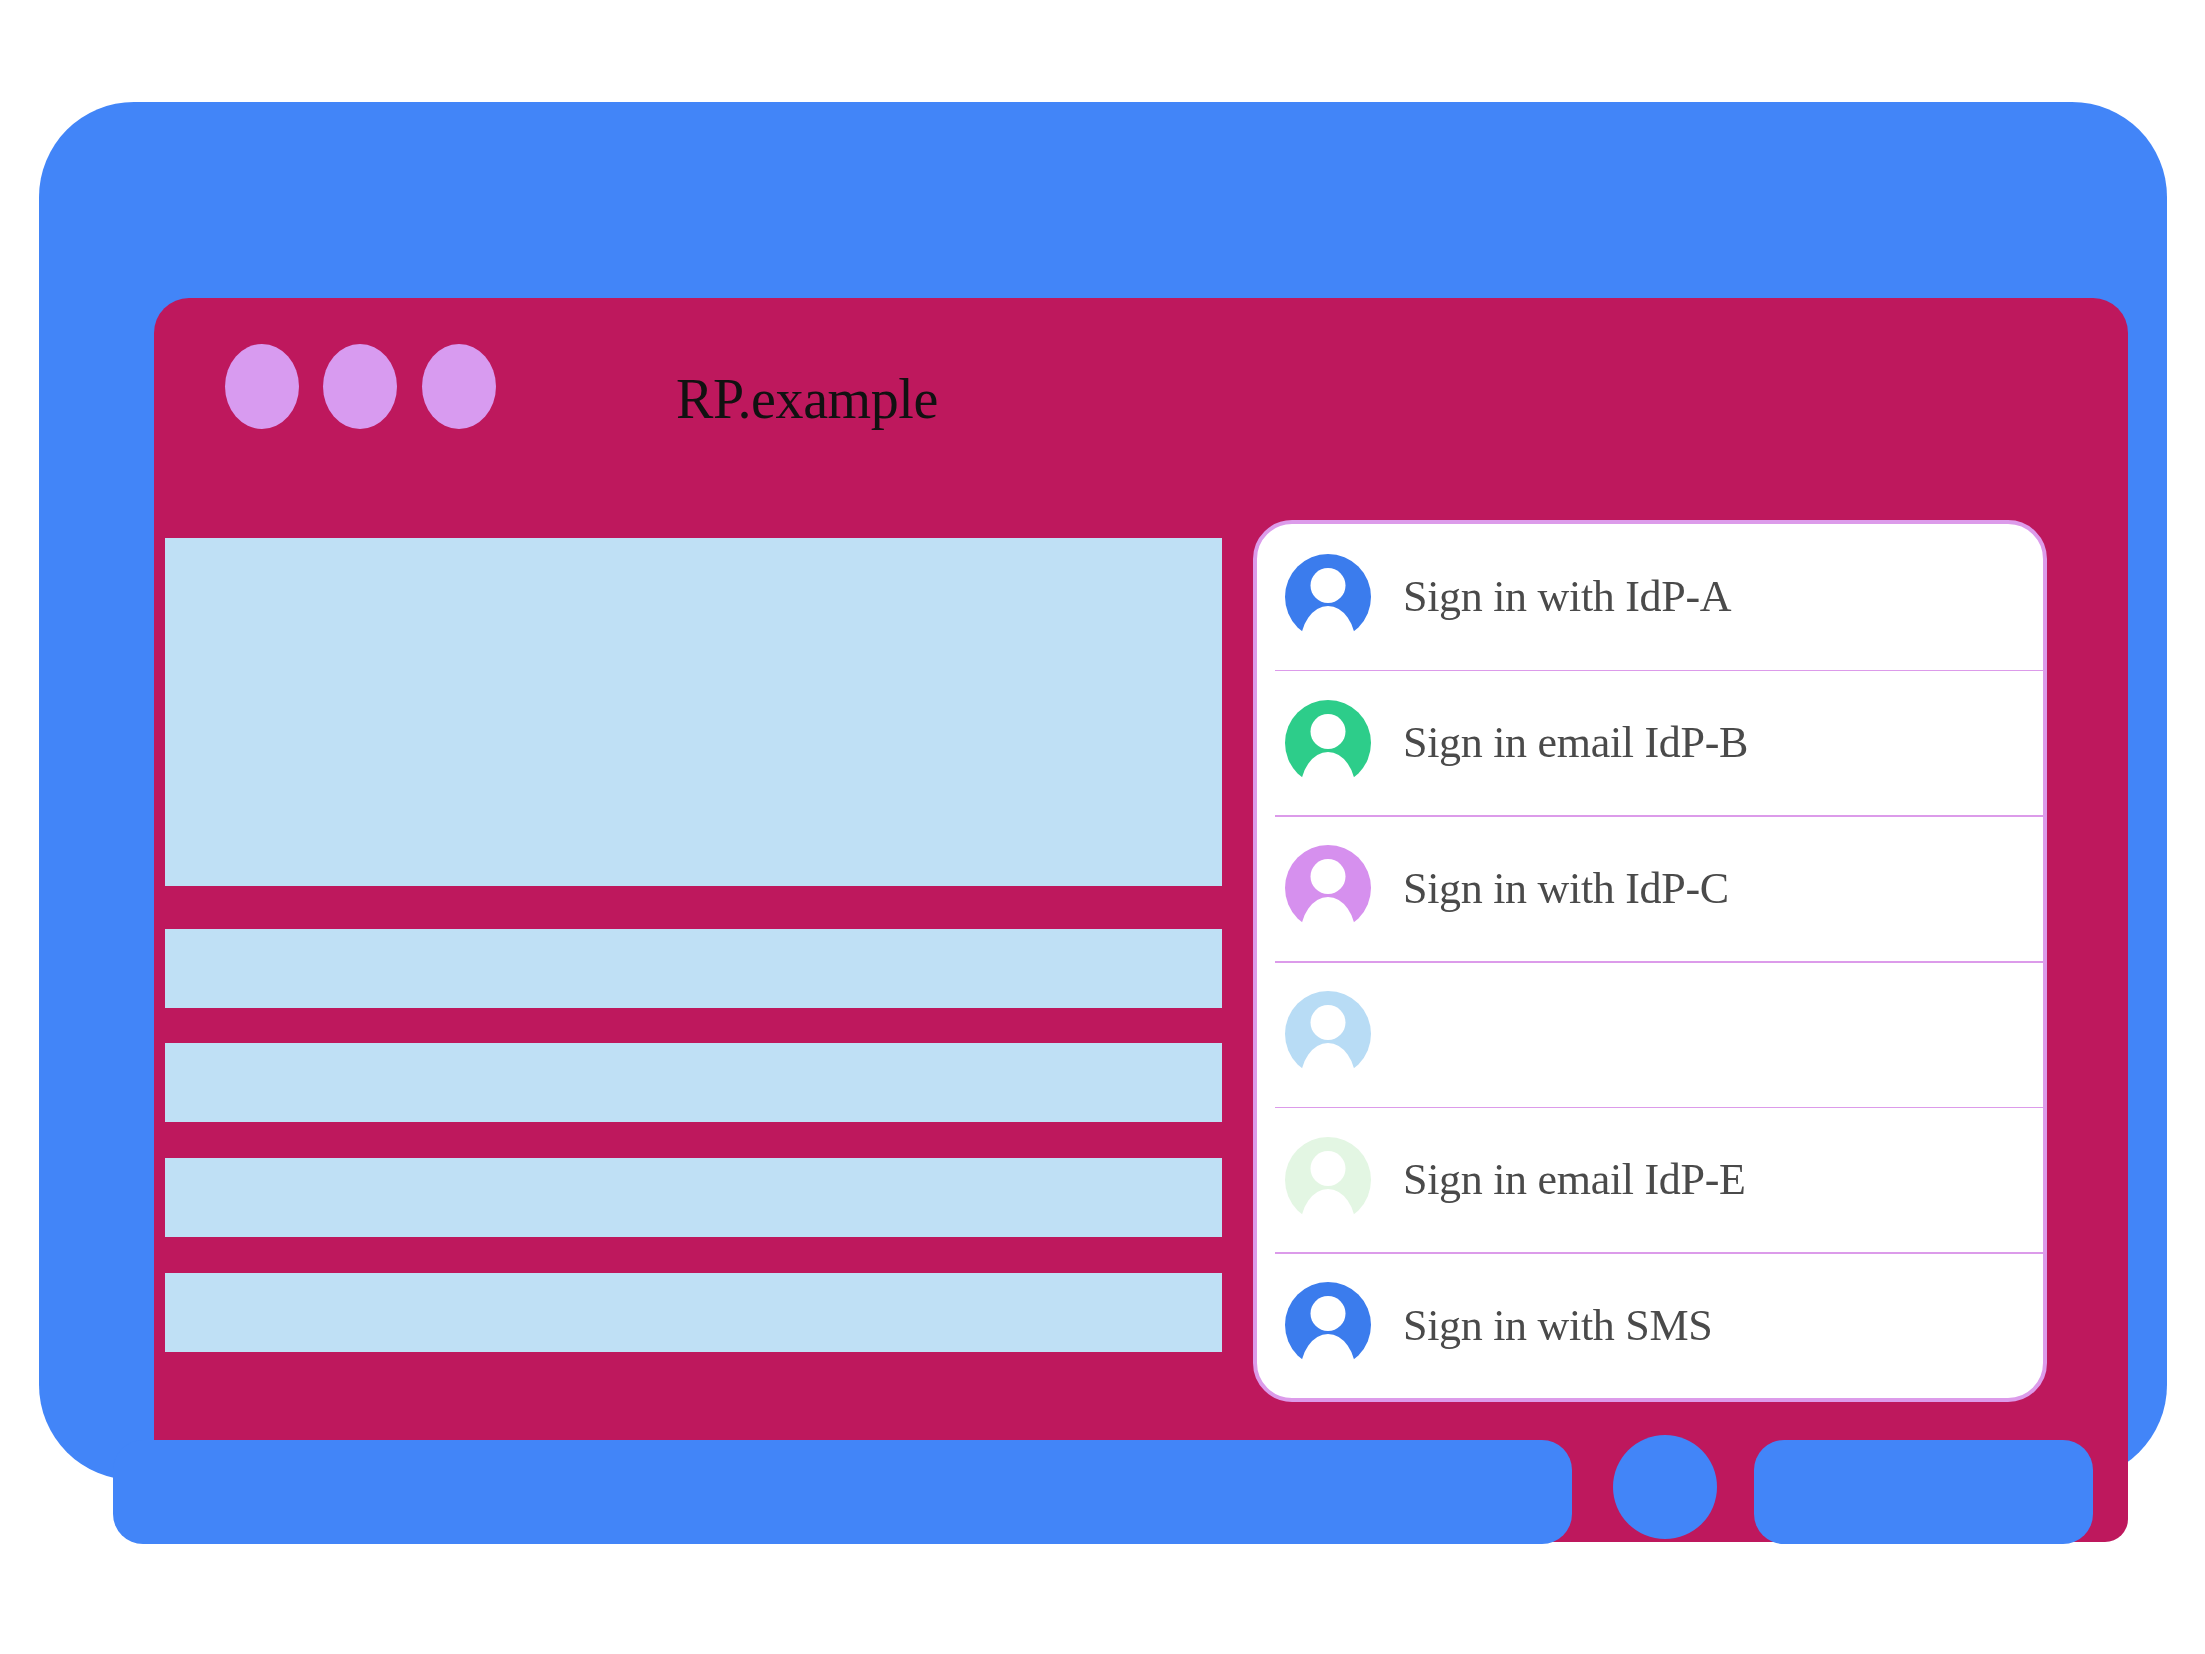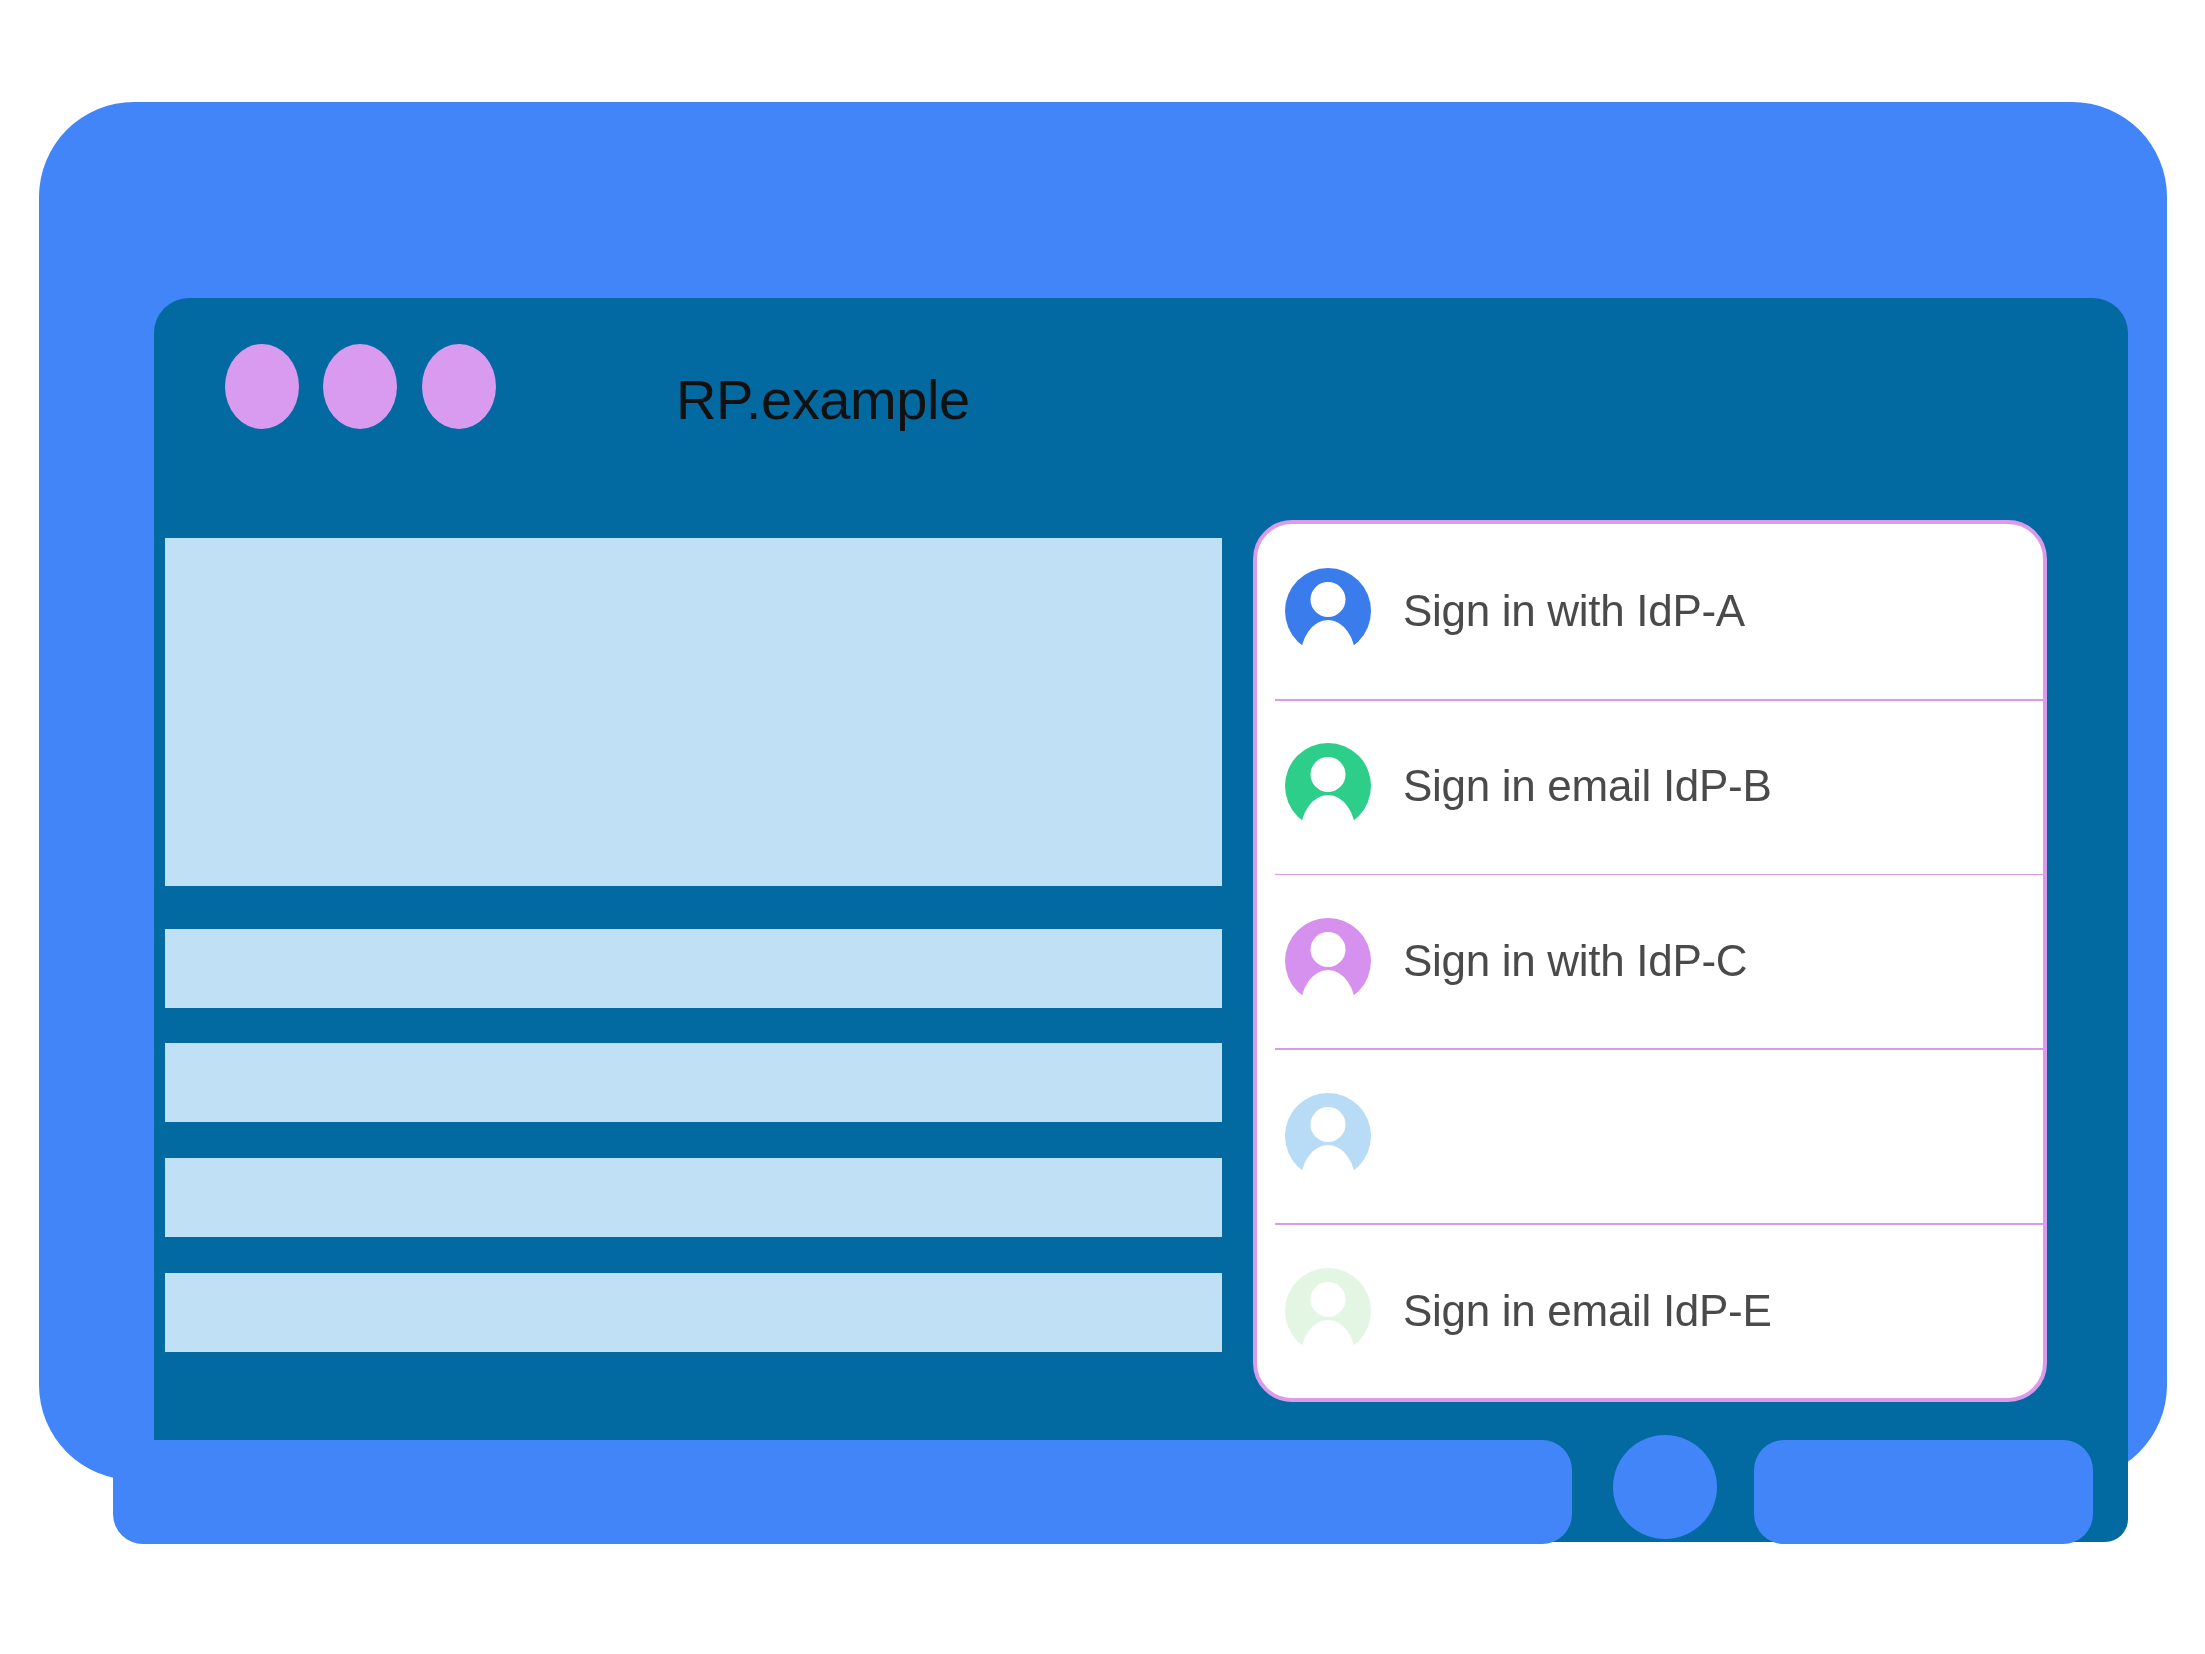--- a/index.html
+++ b/index.html
@@ -4,21 +4,21 @@
 <style>
   html,body{margin:0;padding:0;background:#ffffff;}
   body{width:2206px;height:1654px;position:relative;overflow:hidden;
        font-family:"Liberation Sans","DejaVu Sans",sans-serif;}
 
   
   #device-frame{position:absolute;left:39px;top:102px;width:2128px;height:1378px;
     background:#4285f8;border-radius:95px;}
 
   #device-screen{position:absolute;left:115px;top:196px;width:1974px;height:1244px;
-    background:#0369a1;border-radius:35px 35px 23px 23px;overflow:hidden;}
+    background:#be185d;border-radius:35px 35px 23px 23px;overflow:hidden;font-family:Liberation Serif, serif;}
 
   
   #bezel-bar-left{position:absolute;left:113px;top:1440px;width:1459px;height:104px;
     background:#4285f8;border-radius:30px;}
   #home-button{position:absolute;left:1613px;top:1435px;width:104px;height:104px;
     background:#4285f8;border-radius:50%;}
   #bezel-bar-right{position:absolute;left:1754px;top:1440px;width:339px;height:104px;
     background:#4285f8;border-radius:30px;}
 
   
@@ -116,20 +116,27 @@
 
       <div class="signin-row">
         <div class="avatar" style="background: rgb(227, 246, 227);">
           <div class="head"></div>
             <div class="body"></div>
           </div>
         <div class="signin-label" style="color: rgb(74, 74, 74);">Sign in email IdP-E</div>
       </div>
 
 
+      <div class="signin-row">
+        <div class="avatar" style="background: rgb(59, 124, 237);">
+          <div class="head"></div>
+            <div class="body"></div>
+          </div>
+        <div class="signin-label" style="color: rgb(74, 74, 74);">Sign in with SMS</div>
+      </div>
 
     </div>
   </div>
 </div>
 
 <div id="bezel-bar-left" style="background: rgb(66, 133, 248);"></div>
 <div id="home-button" style="background: rgb(66, 133, 248);"></div>
 <div id="bezel-bar-right" style="background: rgb(66, 133, 248);"></div>
 
 

